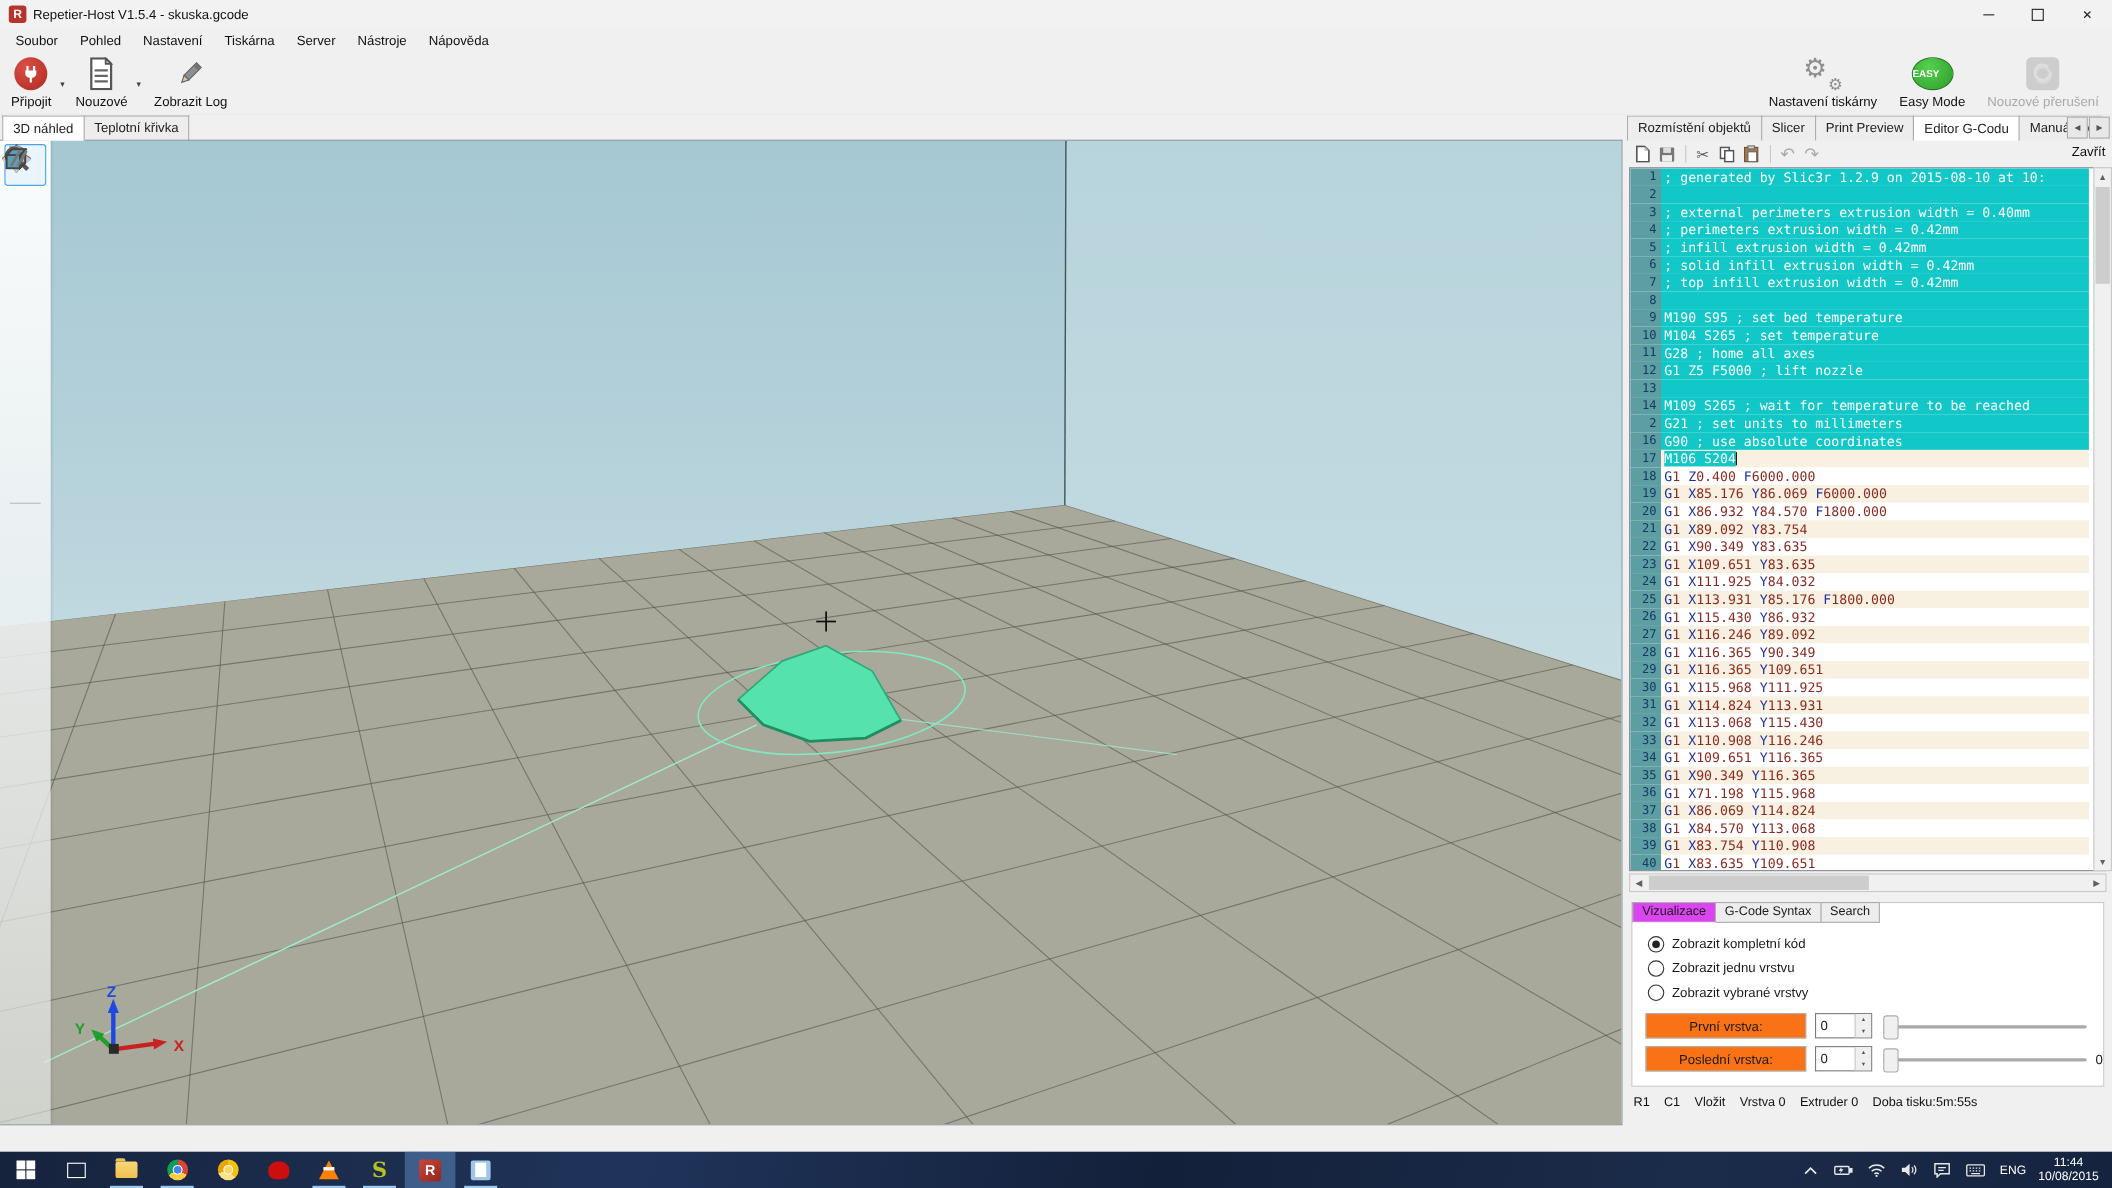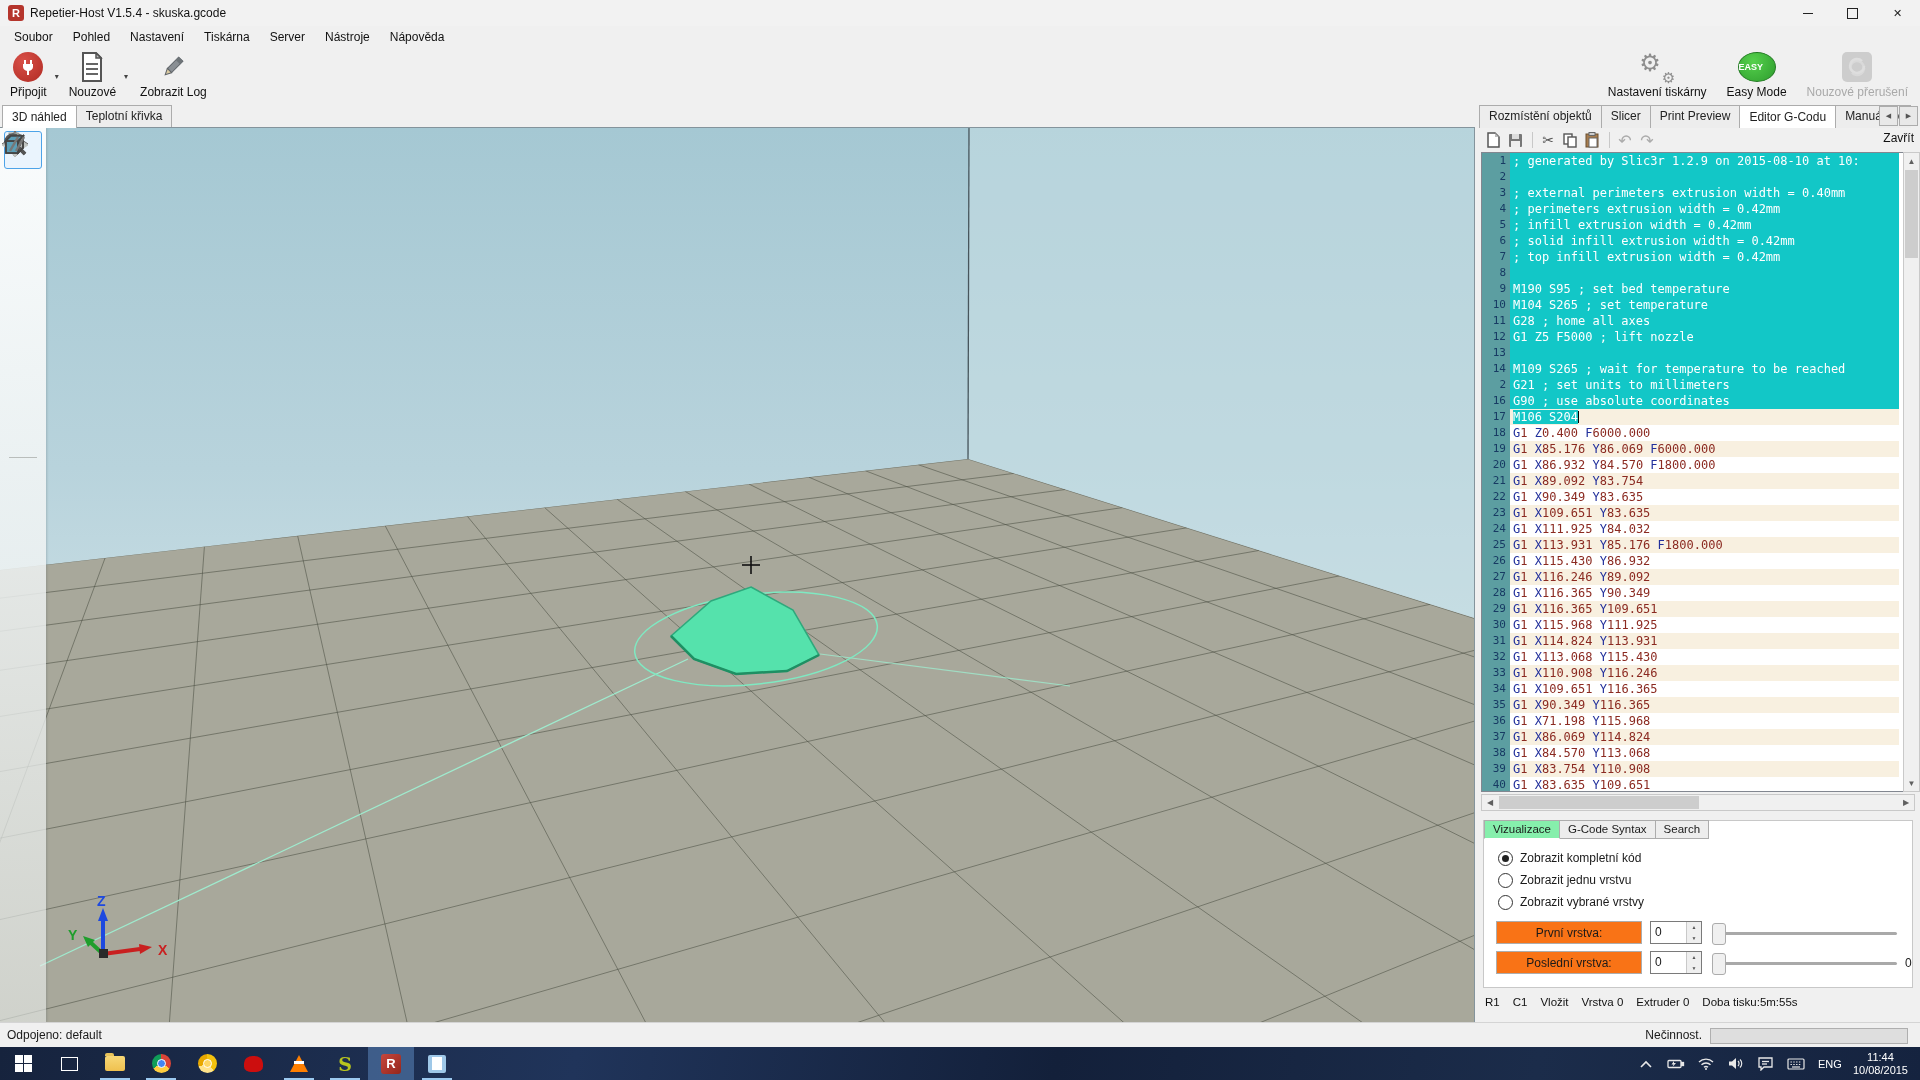--- a/index.html
+++ b/index.html
@@ -75,21 +75,21 @@
   .vsb{position:absolute;right:0;top:24px;width:17px;height:640px;background:#F0F0F0;border:1px solid #C9C9C9;box-sizing:border-box;}
   .vsb .arr{position:absolute;left:0;width:15px;height:16px;font-size:8px;color:#606060;display:flex;align-items:center;justify-content:center;}
   .vsb-thumb{position:absolute;left:1px;top:17px;width:13px;height:88px;background:#CDCDCD;}
   .hsb{position:absolute;left:2px;top:666px;width:434px;height:17px;background:#F0F0F0;border:1px solid #C9C9C9;box-sizing:border-box;}
   .hsb .arr{position:absolute;top:0;width:16px;height:15px;font-size:8px;color:#606060;display:flex;align-items:center;justify-content:center;}
   .hsb-thumb{position:absolute;left:17px;top:1px;width:200px;height:13px;background:#CDCDCD;}
   
   .viz-box{position:absolute;left:4px;top:692px;width:430px;height:168px;background:#fff;border:1px solid #C8C8C8;box-sizing:border-box;}
   .viz-tabs{position:absolute;left:0;top:-1px;display:flex;}
   .viz-tab{padding:2px 8px 3px;font-size:11.5px;border:1px solid #ACACAC;background:#EDEDED;margin-right:-1px;}
-  .viz-tab.active{background:#86efac;border-bottom-color:#fff;z-index:2;}
+  .viz-tab.active{background:#d946ef;border-bottom-color:#fff;z-index:2;}
   .viz-radios{position:absolute;left:14px;top:26px;}
   .radio-row{display:flex;align-items:center;height:22px;}
   .rb{width:13px;height:13px;border-radius:50%;border:1px solid #333;margin-right:7px;display:flex;align-items:center;justify-content:center;background:#fff;}
   .rb .dot{width:7px;height:7px;border-radius:50%;background:#222;}
   .radio-label{font-size:12px;}
   .layer-row{position:absolute;left:12px;display:flex;align-items:center;}
   .layer-btn{width:146px;height:23px;background:#f97316;border:1px solid #ADADAD;display:flex;align-items:center;justify-content:center;font-size:12px;box-sizing:border-box;}
   .spinner{width:52px;height:23px;border:1px solid #7A7A7A;background:#fff;margin-left:8px;position:relative;box-sizing:border-box;}
   .spin-val{position:absolute;left:4px;top:3px;font-size:12px;}
   .spin-btns{position:absolute;right:0;top:0;width:15px;height:100%;display:flex;flex-direction:column;}
@@ -562,25 +562,20 @@
             <div class="track"></div>
             <div class="thumb"></div>
           </div>
         <span class="slider-val">0</span>
       </div>
     </div>
 
     <div class="ed-status" id="edStatus"><span>R1</span><span>C1</span><span>Vložit</span><span>Vrstva 0</span><span>Extruder 0</span><span>Doba tisku:5m:55s</span></div>
   </div>
 
-  <div class="statusbar">
-    <span class="sb-left">Odpojeno: default</span>
-    <span class="sb-right-label">Nečinnost.</span>
-    <div class="sb-progress"></div>
-  </div>
 
   <div class="taskbar">
     <div class="tb-apps" id="taskApps">
         <div class="task-item">
           <span class="ic-start">
             <b></b>
             <b></b>
             <b></b>
             <b></b>
           </span>

